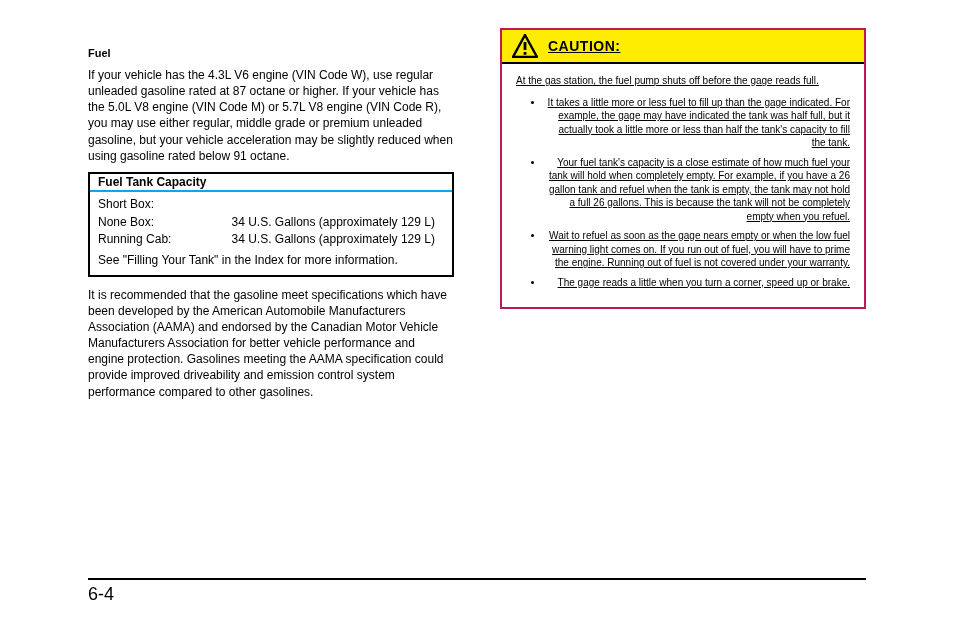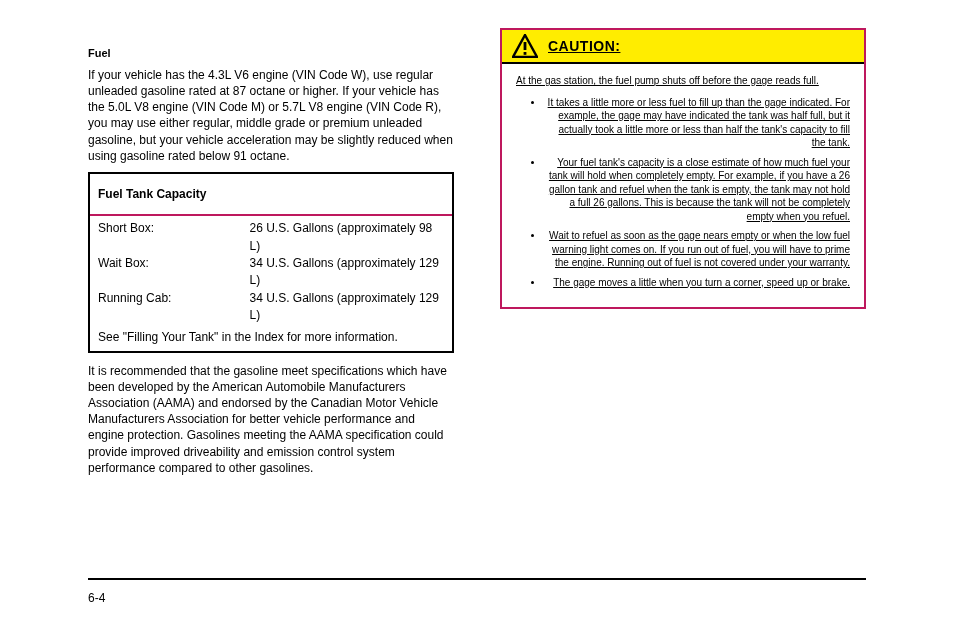--- a/index.html
+++ b/index.html
@@ -33,30 +33,30 @@
     margin-top: 18px;
     margin-bottom: 6px;
   }
   .para { margin-bottom: 8px; }
   
   .fuel-table {
     border: 2px solid #000;
     margin-top: 6px;
   }
   .fuel-table-head {
-    border-bottom: 2px solid #be185d;
-    padding: 12px 8px;
+    border-bottom: 2px solid #0ea5e9;
+    padding: 0 8px;
     font-weight: bold;
     text-align: left;
   }
   .fuel-table-body { padding: 4px 8px 6px 8px; }
   .fuel-row {
     display: flex;
     justify-content: flex-start;
-    gap: 20px;
+    gap: 2px;
     line-height: 1.45;
   }
   .fuel-metric { flex: 0 0 38%; }
   .fuel-values { flex: 1; }
   .fuel-note { margin-top: 4px; }
   
   .caution-box {
     border: 2px solid #be185d;
     text-decoration: underline;
   }
@@ -89,21 +89,21 @@
   .footer-rule {
     position: absolute;
     left: 88px;
     right: 88px;
     bottom: 56px;
     border-top: 2px solid #000;
   }
   .page-number {
     position: absolute;
     bottom: 30px;
-    font-size: 12px;
+    font-size: 18px;
   }
   
   .warn-icon svg { display: block; }
 </style>
 </head>
 <body>
 
 <div class="page">
   <div class="columns">
 
@@ -111,24 +111,23 @@
 
       <h2 class="section-heading">Fuel</h2>
 
       <p class="para">If your vehicle has the 4.3L V6 engine (VIN Code W), use regular unleaded gasoline rated at 87 octane or higher. If your vehicle has the 5.0L V8 engine (VIN Code M) or 5.7L V8 engine (VIN Code R), you may use either regular, middle grade or premium unleaded gasoline, but your vehicle acceleration may be slightly reduced when using gasoline rated below 91 octane.</p>
 
       <div class="fuel-table">
         <div class="fuel-table-head">Fuel Tank Capacity</div>
         <div class="fuel-table-body">
           <div class="fuel-row">
             <span class="fuel-metric">Short Box:</span>
-            <span class="fuel-values">26 U.S. Gallons (approximately 98 L)</span>
           </div>
           <div class="fuel-row">
-            <span class="fuel-metric">Wait Box:</span>
+            <span class="fuel-metric">None Box:</span>
             <span class="fuel-values">34 U.S. Gallons (approximately 129 L)</span>
           </div>
           <div class="fuel-row">
             <span class="fuel-metric">Running Cab:</span>
             <span class="fuel-values">34 U.S. Gallons (approximately 129 L)</span>
           </div>
           <div class="fuel-note">See "Filling Your Tank" in the Index for more information.</div>
         </div>
       </div>
 
@@ -146,21 +145,21 @@
             </svg>
           </span>
           <span class="caution-title">CAUTION:</span>
         </div>
         <div class="caution-body">
           <p>At the gas station, the fuel pump shuts off before the gage reads full.</p>
           <ul class="caution-list">
             <li>It takes a little more or less fuel to fill up than the gage indicated. For example, the gage may have indicated the tank was half full, but it actually took a little more or less than half the tank's capacity to fill the tank.</li>
             <li>Your fuel tank's capacity is a close estimate of how much fuel your tank will hold when completely empty. For example, if you have a 26 gallon tank and refuel when the tank is empty, the tank may not hold a full 26 gallons. This is because the tank will not be completely empty when you refuel.</li>
             <li>Wait to refuel as soon as the gage nears empty or when the low fuel warning light comes on. If you run out of fuel, you will have to prime the engine. Running out of fuel is not covered under your warranty.</li>
-            <li>The gage moves a little when you turn a corner, speed up or brake.</li>
+            <li>The gage reads a little when you turn a corner, speed up or brake.</li>
           </ul>
         </div>
       </div>
 
     </div>
 
   </div>
 </div>
 
 <div class="footer-rule"></div>

